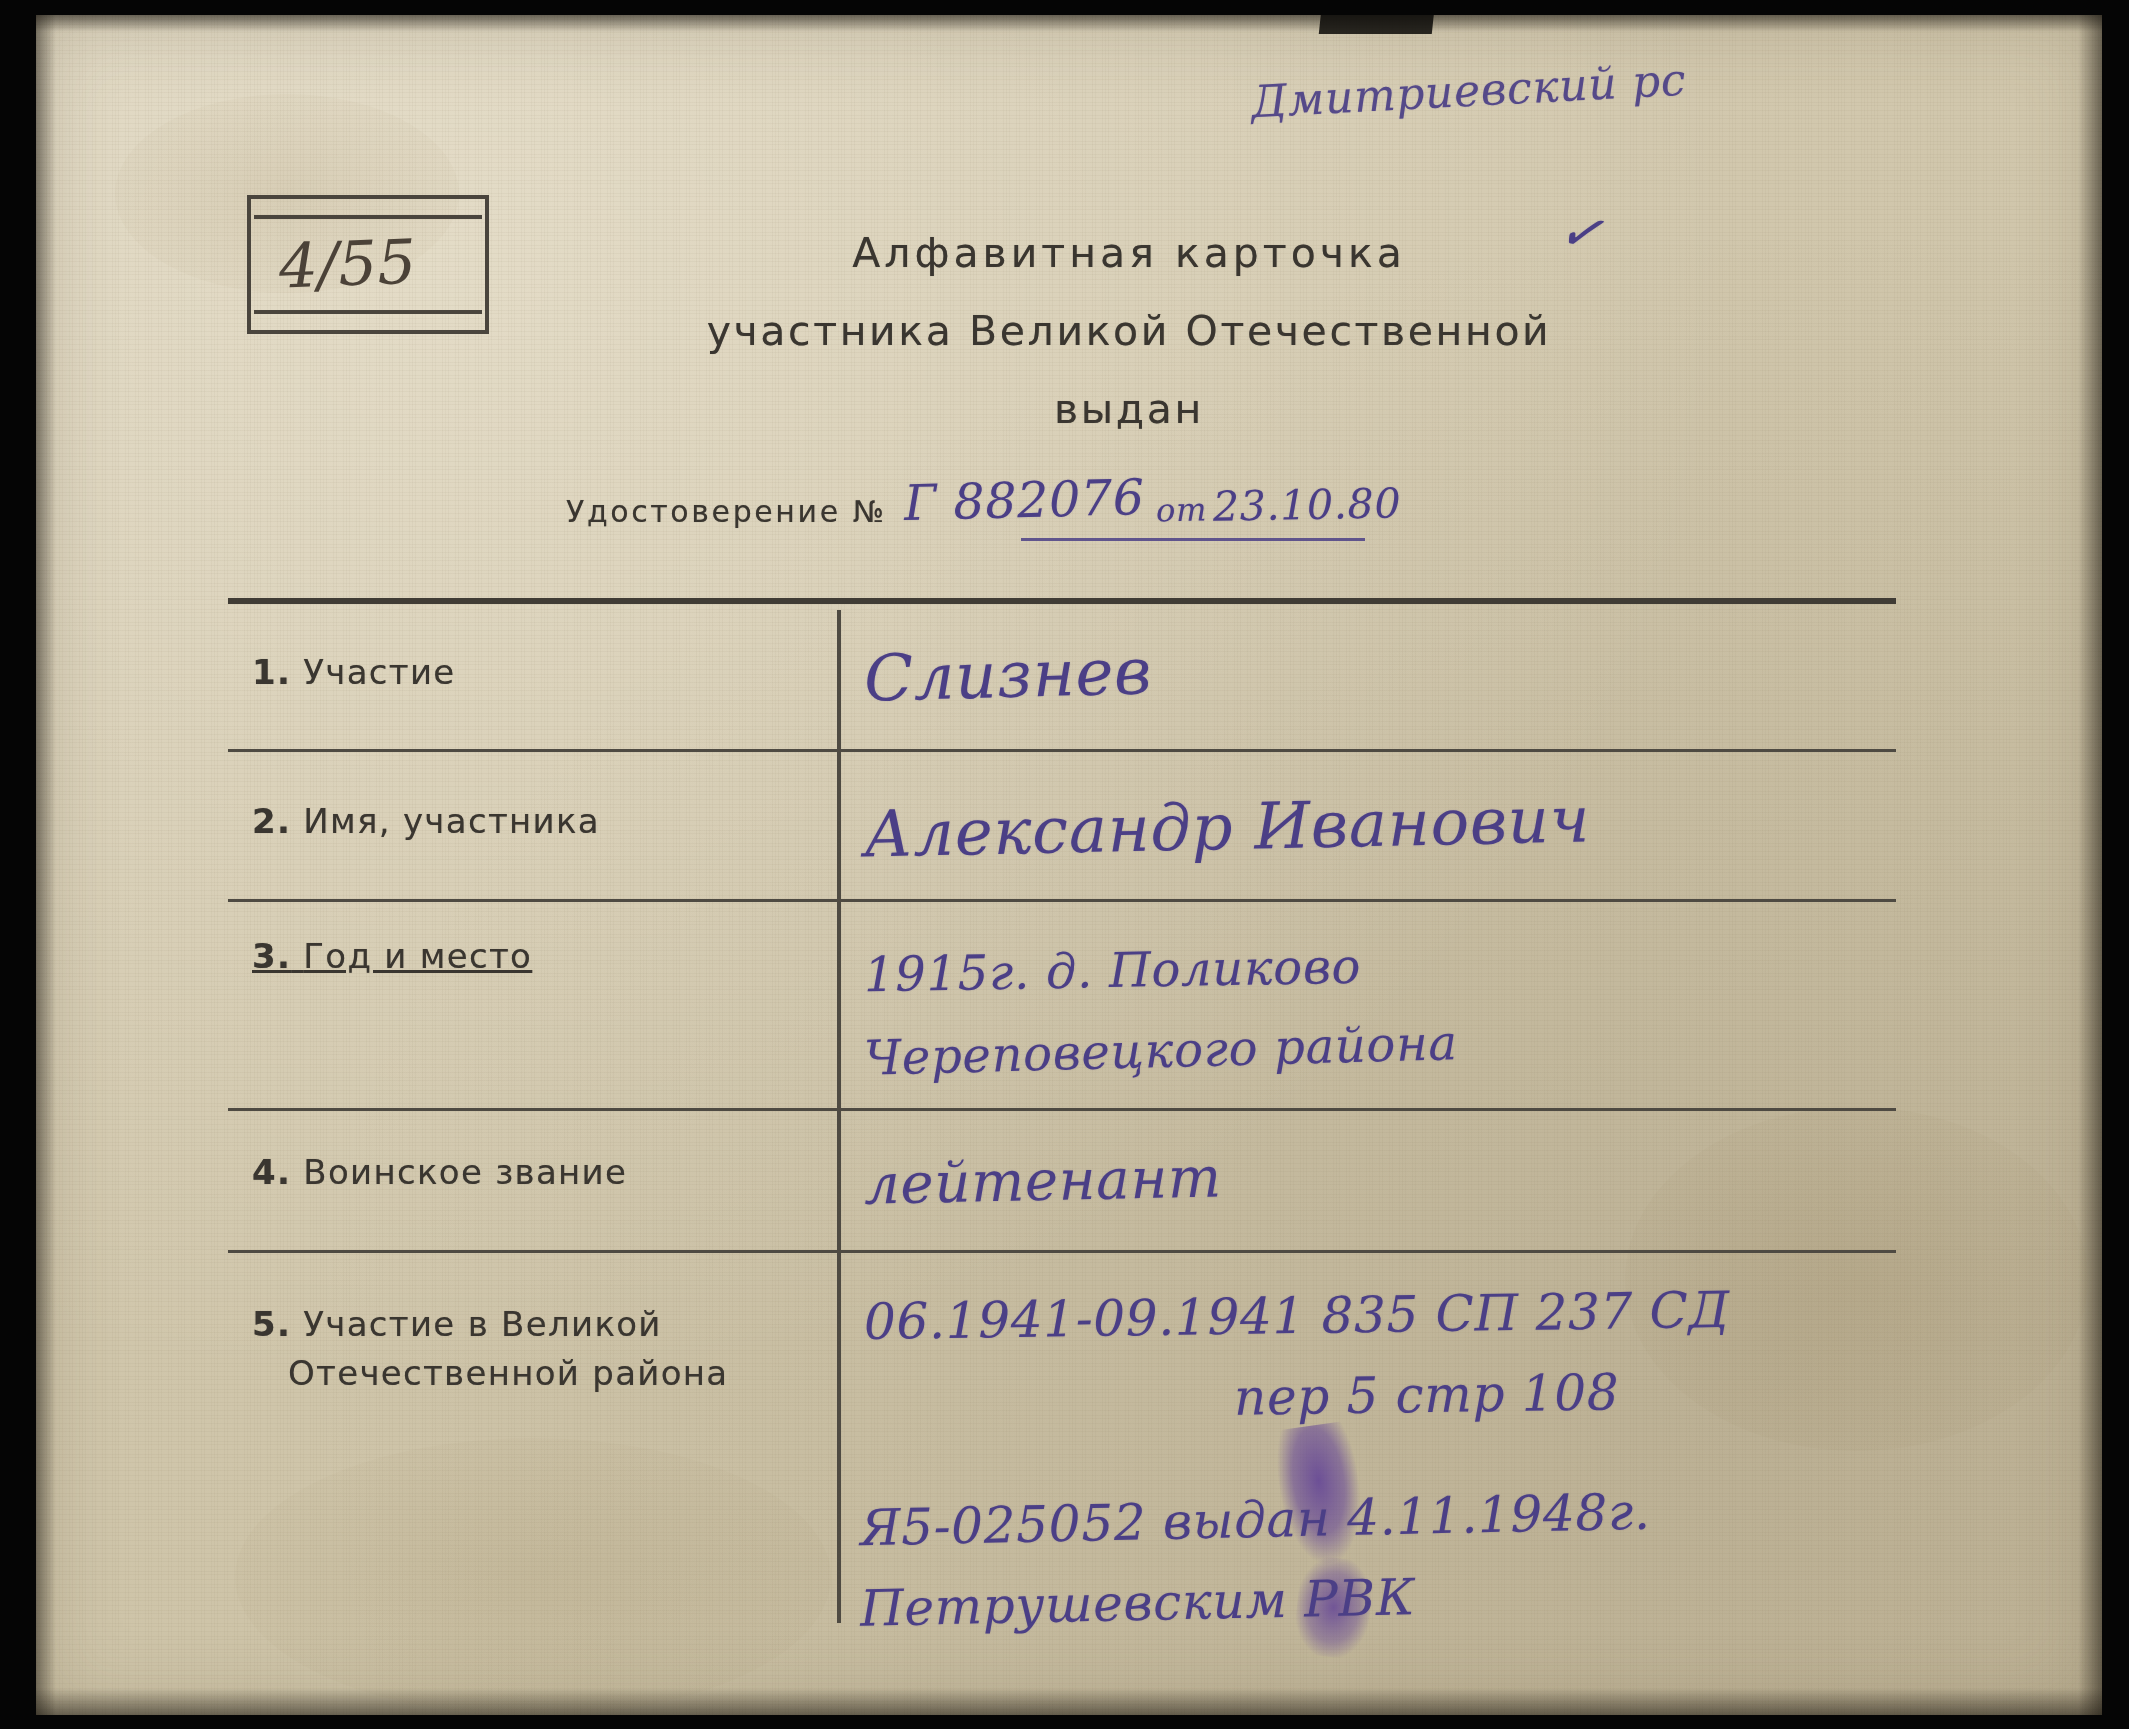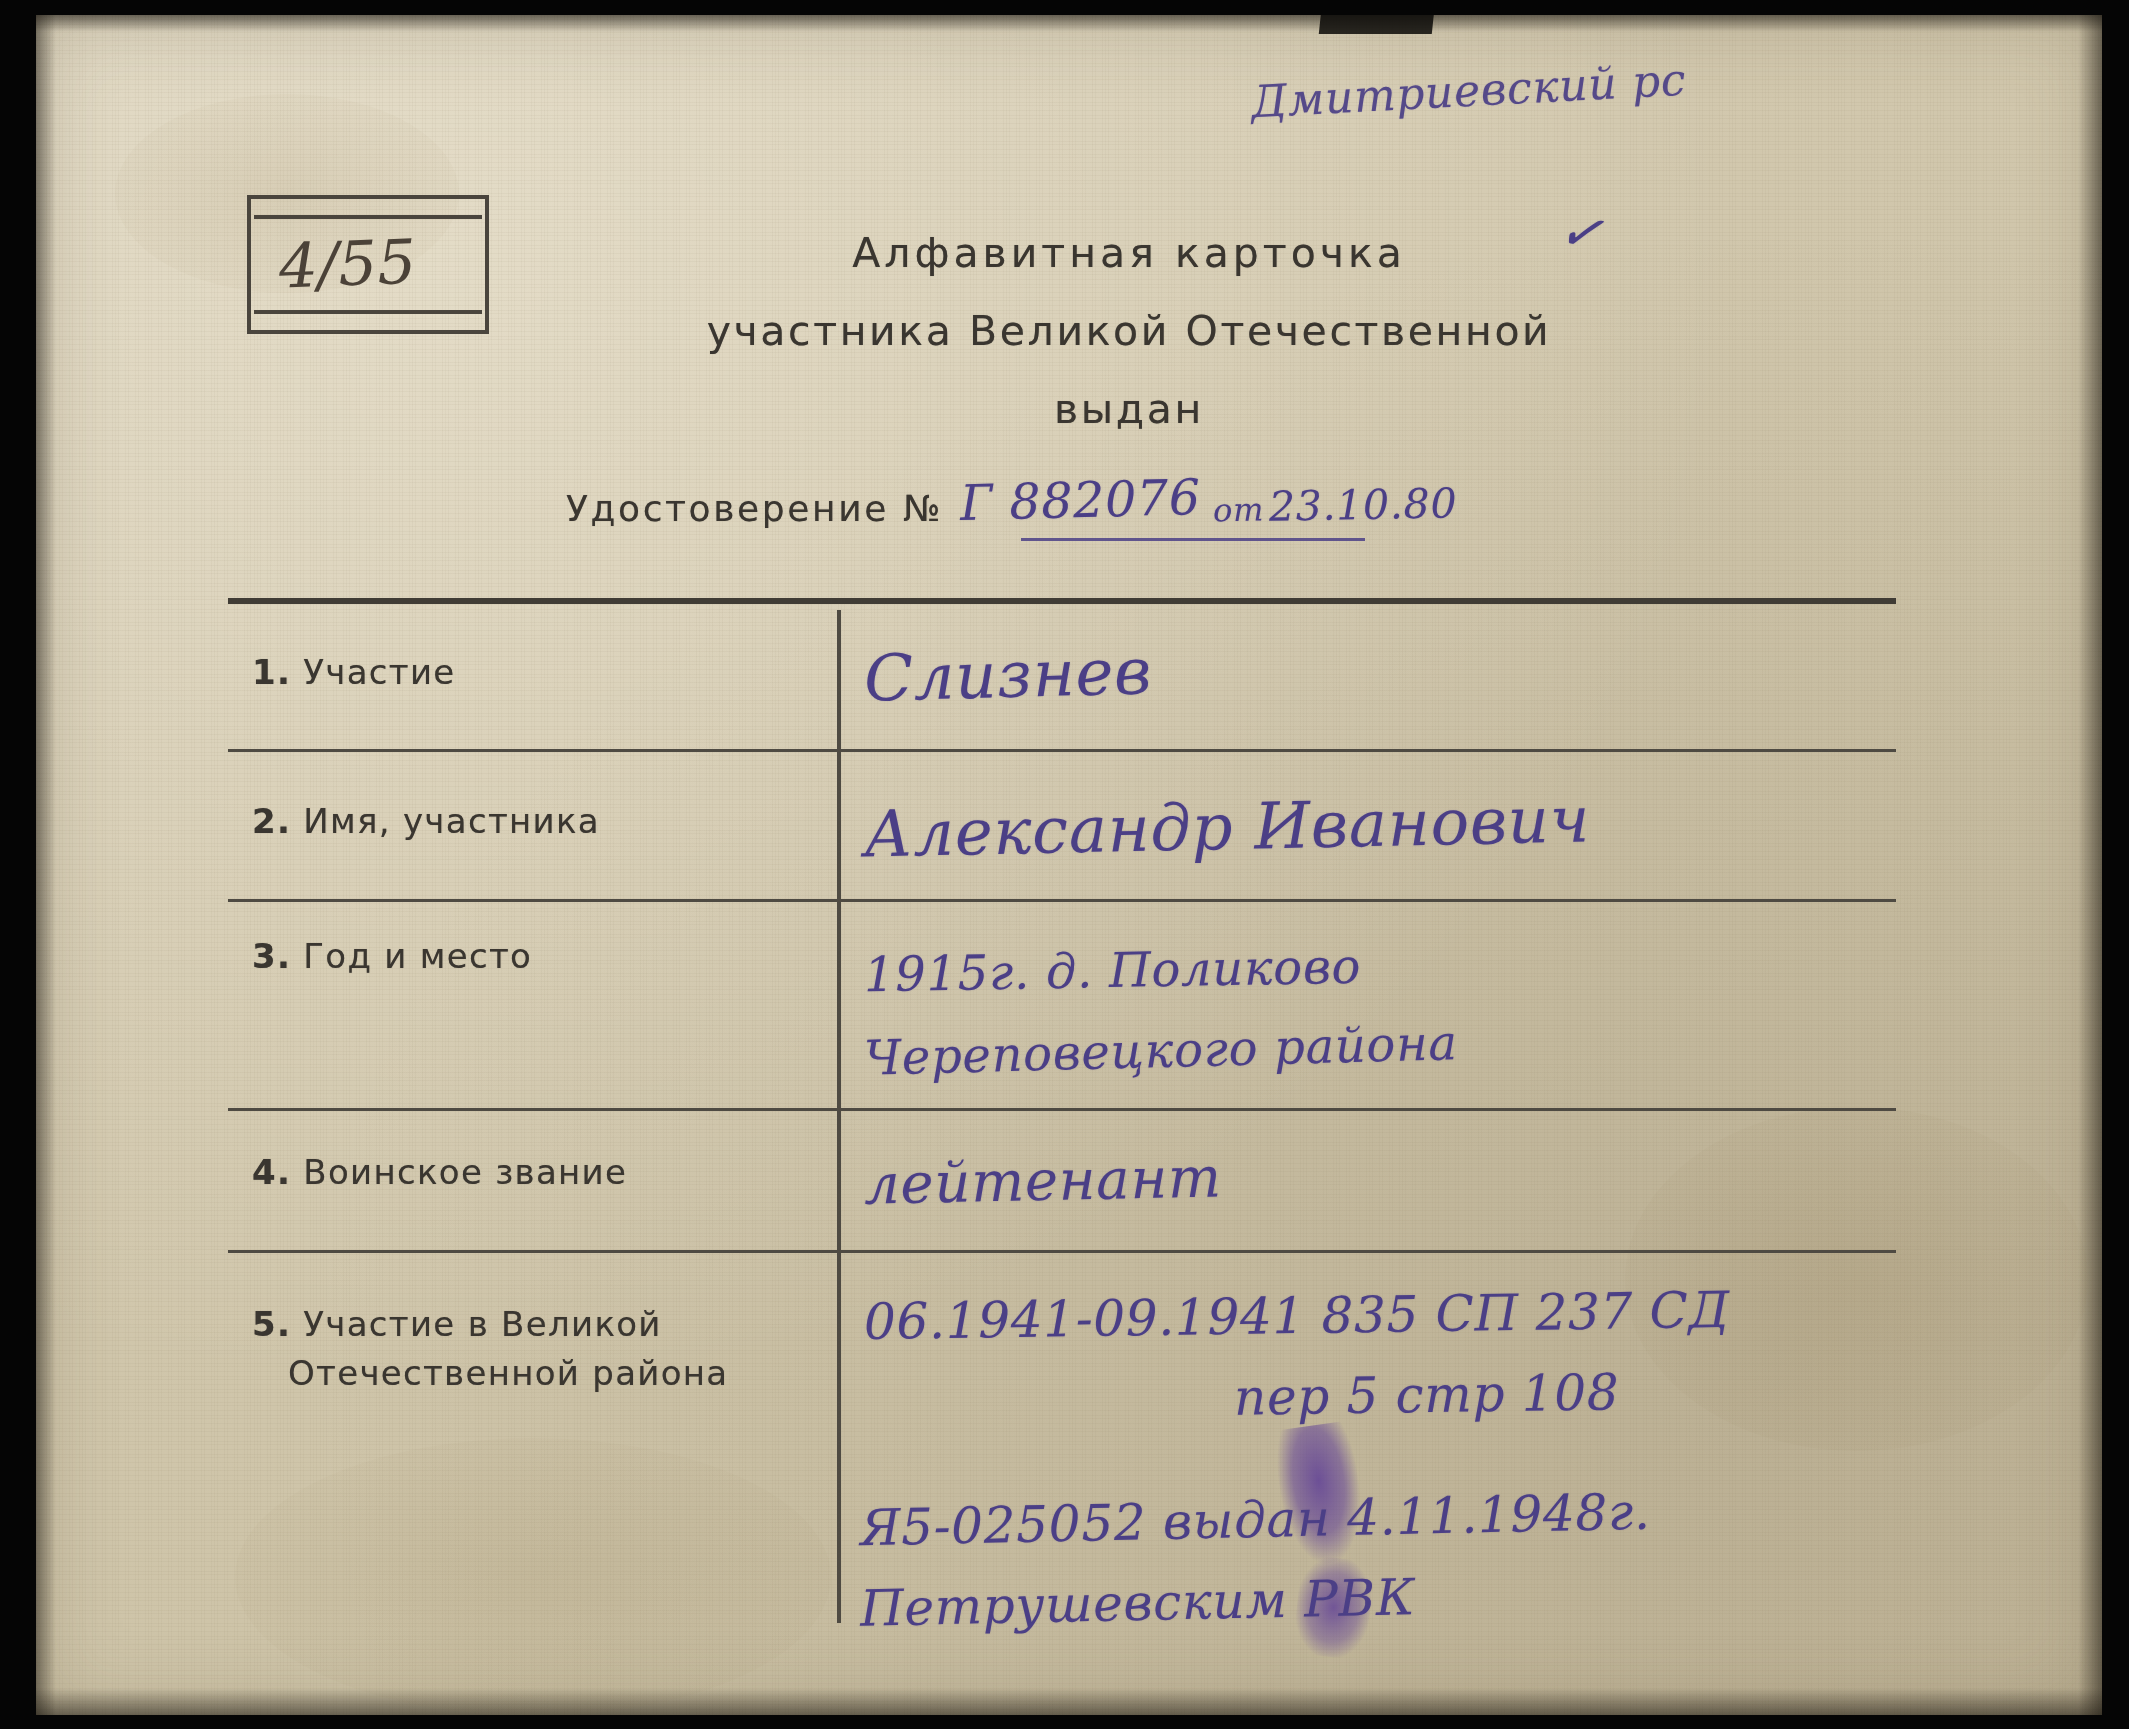--- a/index.html
+++ b/index.html
@@ -107,21 +107,21 @@
   
   #certificate-row {
     position: absolute;
     left: 530px;
     top: 457px;
     width: 1192px;
     display: flex;
     align-items: flex-end;
   }
   #certificate-label {
-    font-size: 36px;
+    font-size: 30px;
     letter-spacing: 2.6px;
     white-space: nowrap;
   }
   #certificate-number {
     font-size: 49px;
     margin-left: 17px;
     transform: rotate(-1.4deg);
     white-space: nowrap;
   }
   #certificate-number-underline {
@@ -344,21 +344,21 @@
       <div class="ink row-value" id="value-surname">Слизнев</div>
       <div class="hline" style="top:151px;"></div>
 
       <div class="typed row-label" style="top:199px;">
         <span class="row-num">2.</span>
         <span>Имя, участника</span>
       </div>
       <div class="ink row-value" id="value-firstname">Александр Иванович</div>
       <div class="hline" style="top:301px;"></div>
 
-      <div class="typed row-label" style="top:334px;">
+      <div class="typed row-label" style="top:334px;text-decoration:underline;">
         <span class="row-num">3.</span>
         <span>Год и место</span>
       </div>
       <div class="ink row-value" id="value-birth-1">1915г. д. Поликово</div>
       <div class="ink row-value" id="value-birth-2">Череповецкого района</div>
       <div class="hline" style="top:510px;"></div>
 
       <div class="typed row-label" style="top:550px;">
         <span class="row-num">4.</span>
         <span>Воинское звание</span>

